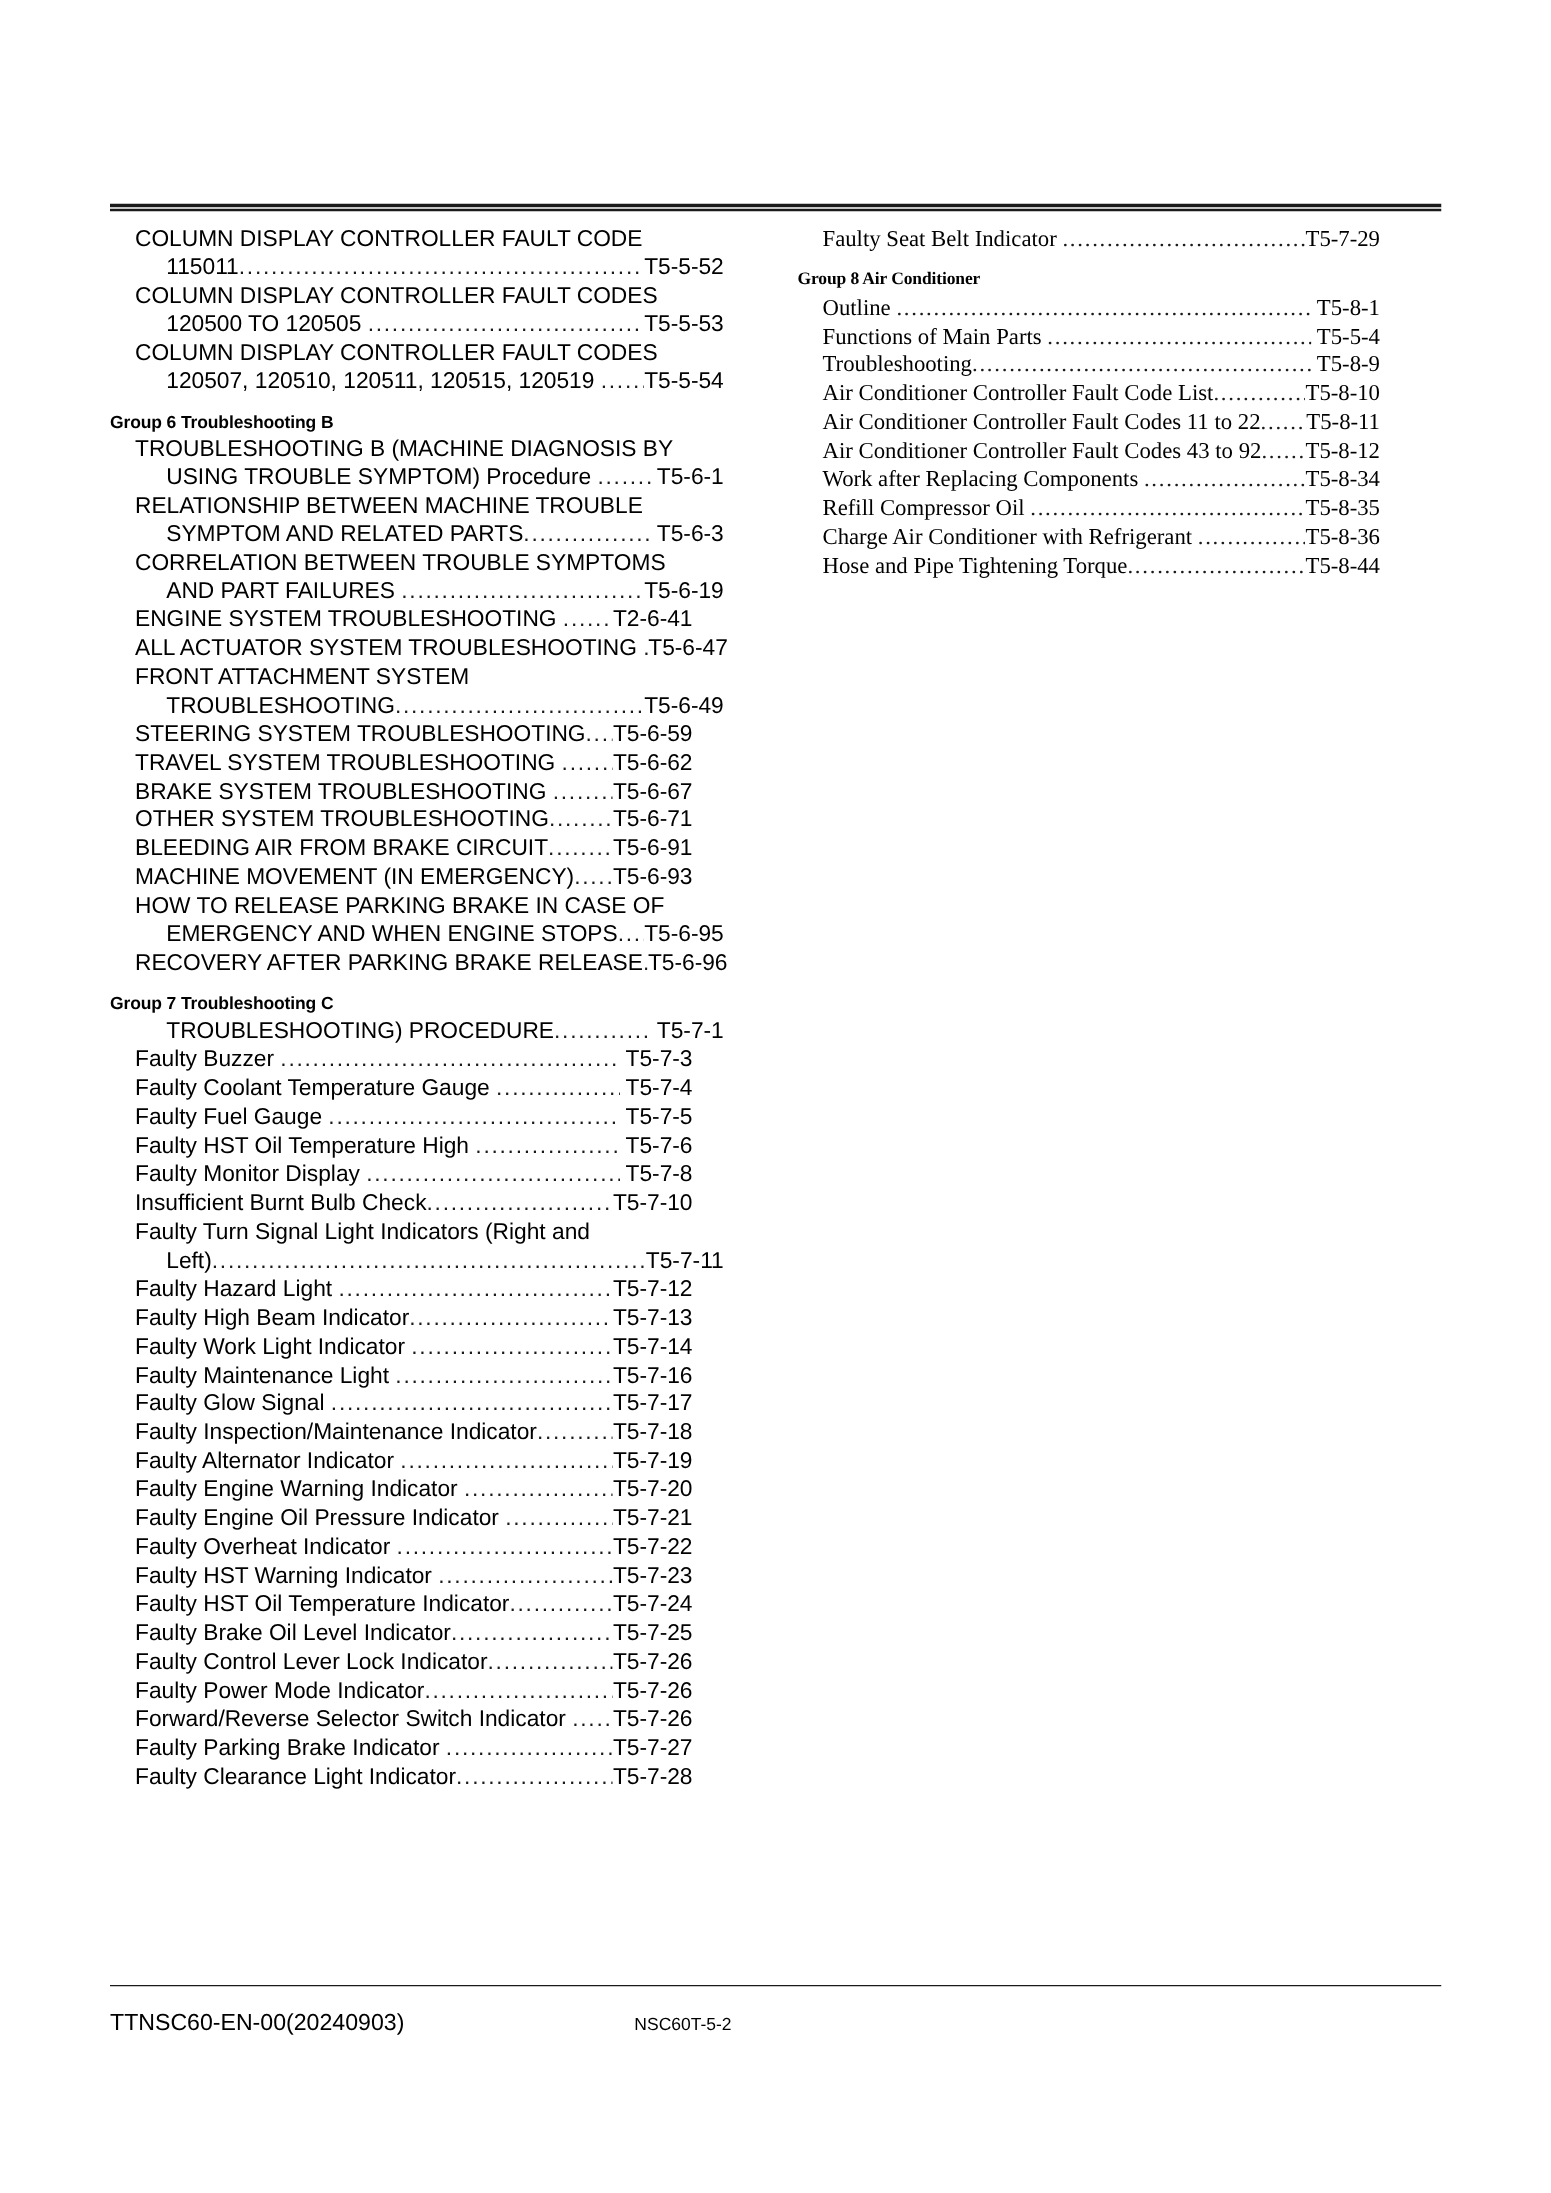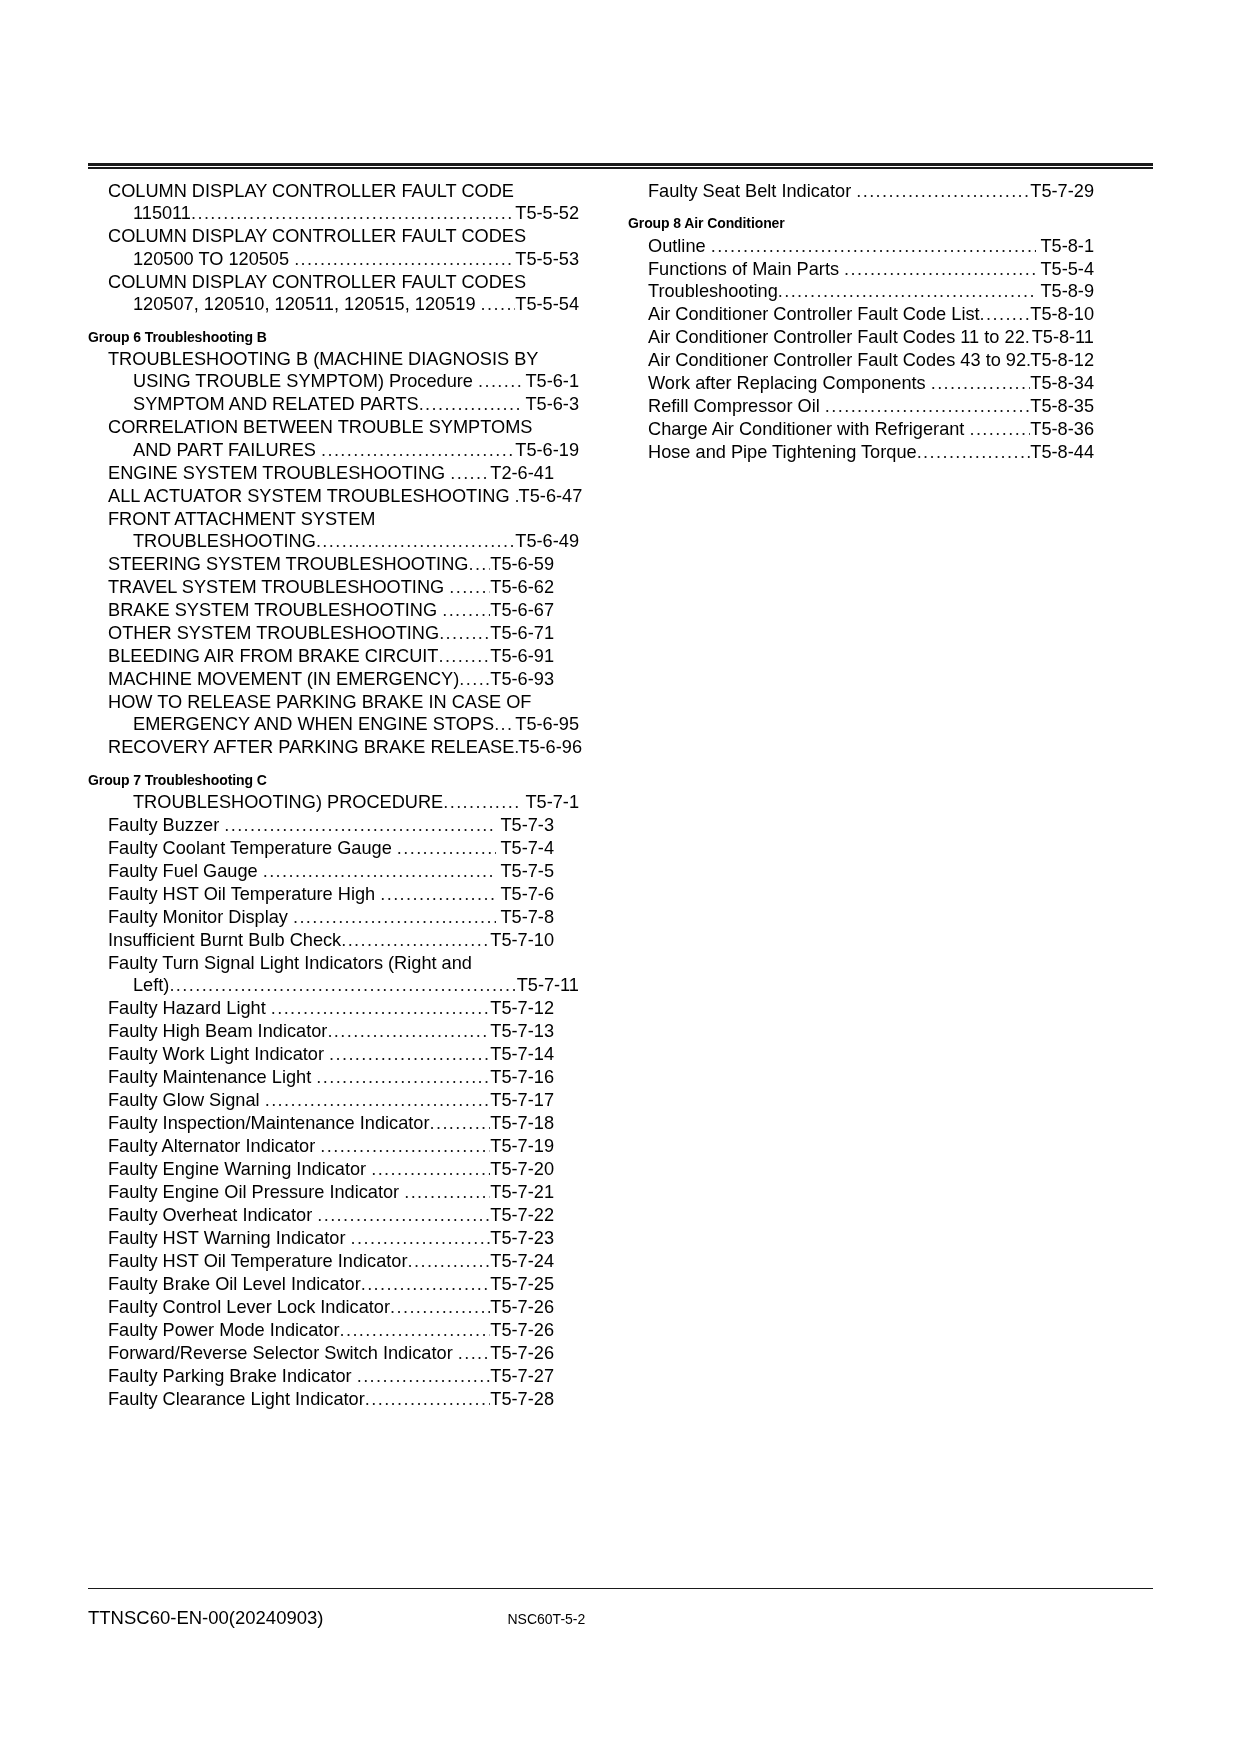--- a/index.html
+++ b/index.html
@@ -48,28 +48,29 @@
     height: 1px;
     background: #1a1a1a;
   }
   
   .columns {
     position: absolute;
     left: 88px;
     top: 180px;
     width: 1065px;
     display: flex;
-    gap: 42px;
+    gap: 30px;
   }
   .col {
     width: 466px;
     flex: 0 0 466px;
   }
   .col.right {
-    margin-left: 32px;
+    margin-left: 54px;
+    font-family: Liberation Serif, serif;
   }
 
   
   .group-head {
     font-size: 14px;
     font-weight: bold;
     letter-spacing: -0.1px;
     margin: 13px 0 2px 0;
     line-height: 1.22;
   }
@@ -178,20 +179,23 @@
           <div class="line">
             <span class="label">TROUBLESHOOTING B (MACHINE DIAGNOSIS BY</span>
           </div>
           <div class="line cont">
             <span class="label">USING TROUBLE SYMPTOM) Procedure </span>
             <span class="leaders"></span>
             <span class="pageno"> T5-6-1</span>
           </div>
         </div>
         <div class="entry">
+          <div class="line">
+            <span class="label">RELATIONSHIP BETWEEN MACHINE TROUBLE</span>
+          </div>
           <div class="line cont">
             <span class="label">SYMPTOM AND RELATED PARTS</span>
             <span class="leaders"></span>
             <span class="pageno"> T5-6-3</span>
           </div>
         </div>
         <div class="entry">
           <div class="line">
             <span class="label">CORRELATION BETWEEN TROUBLE SYMPTOMS</span>
           </div>

